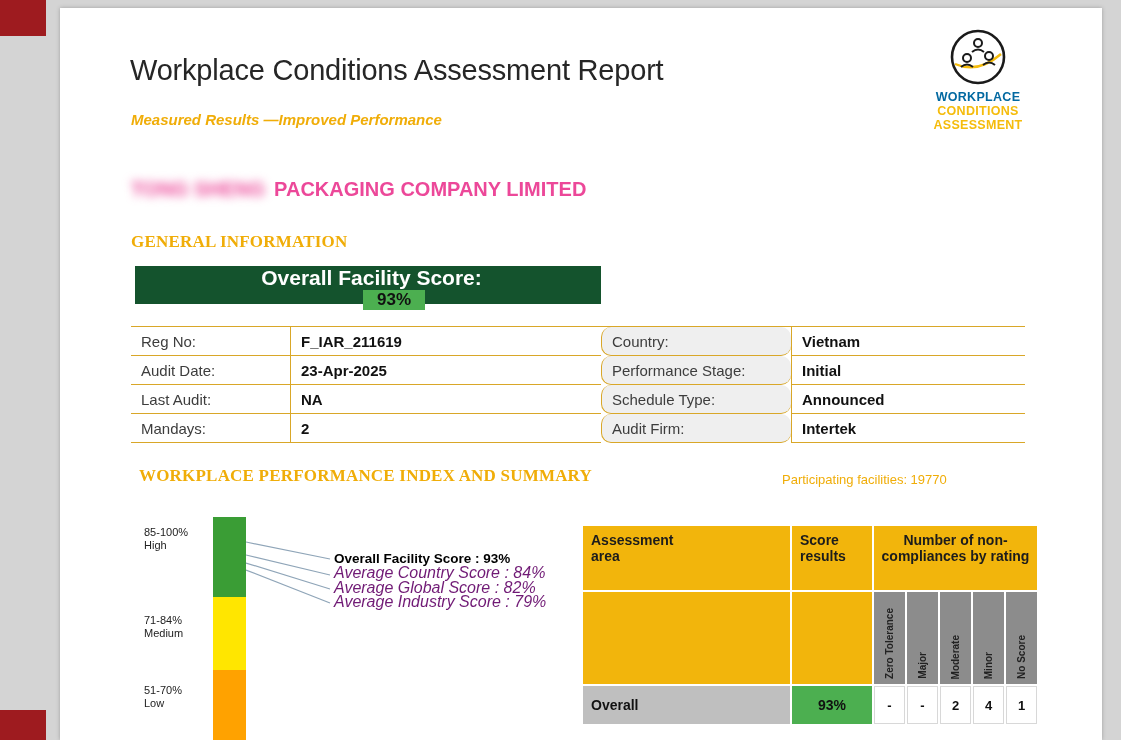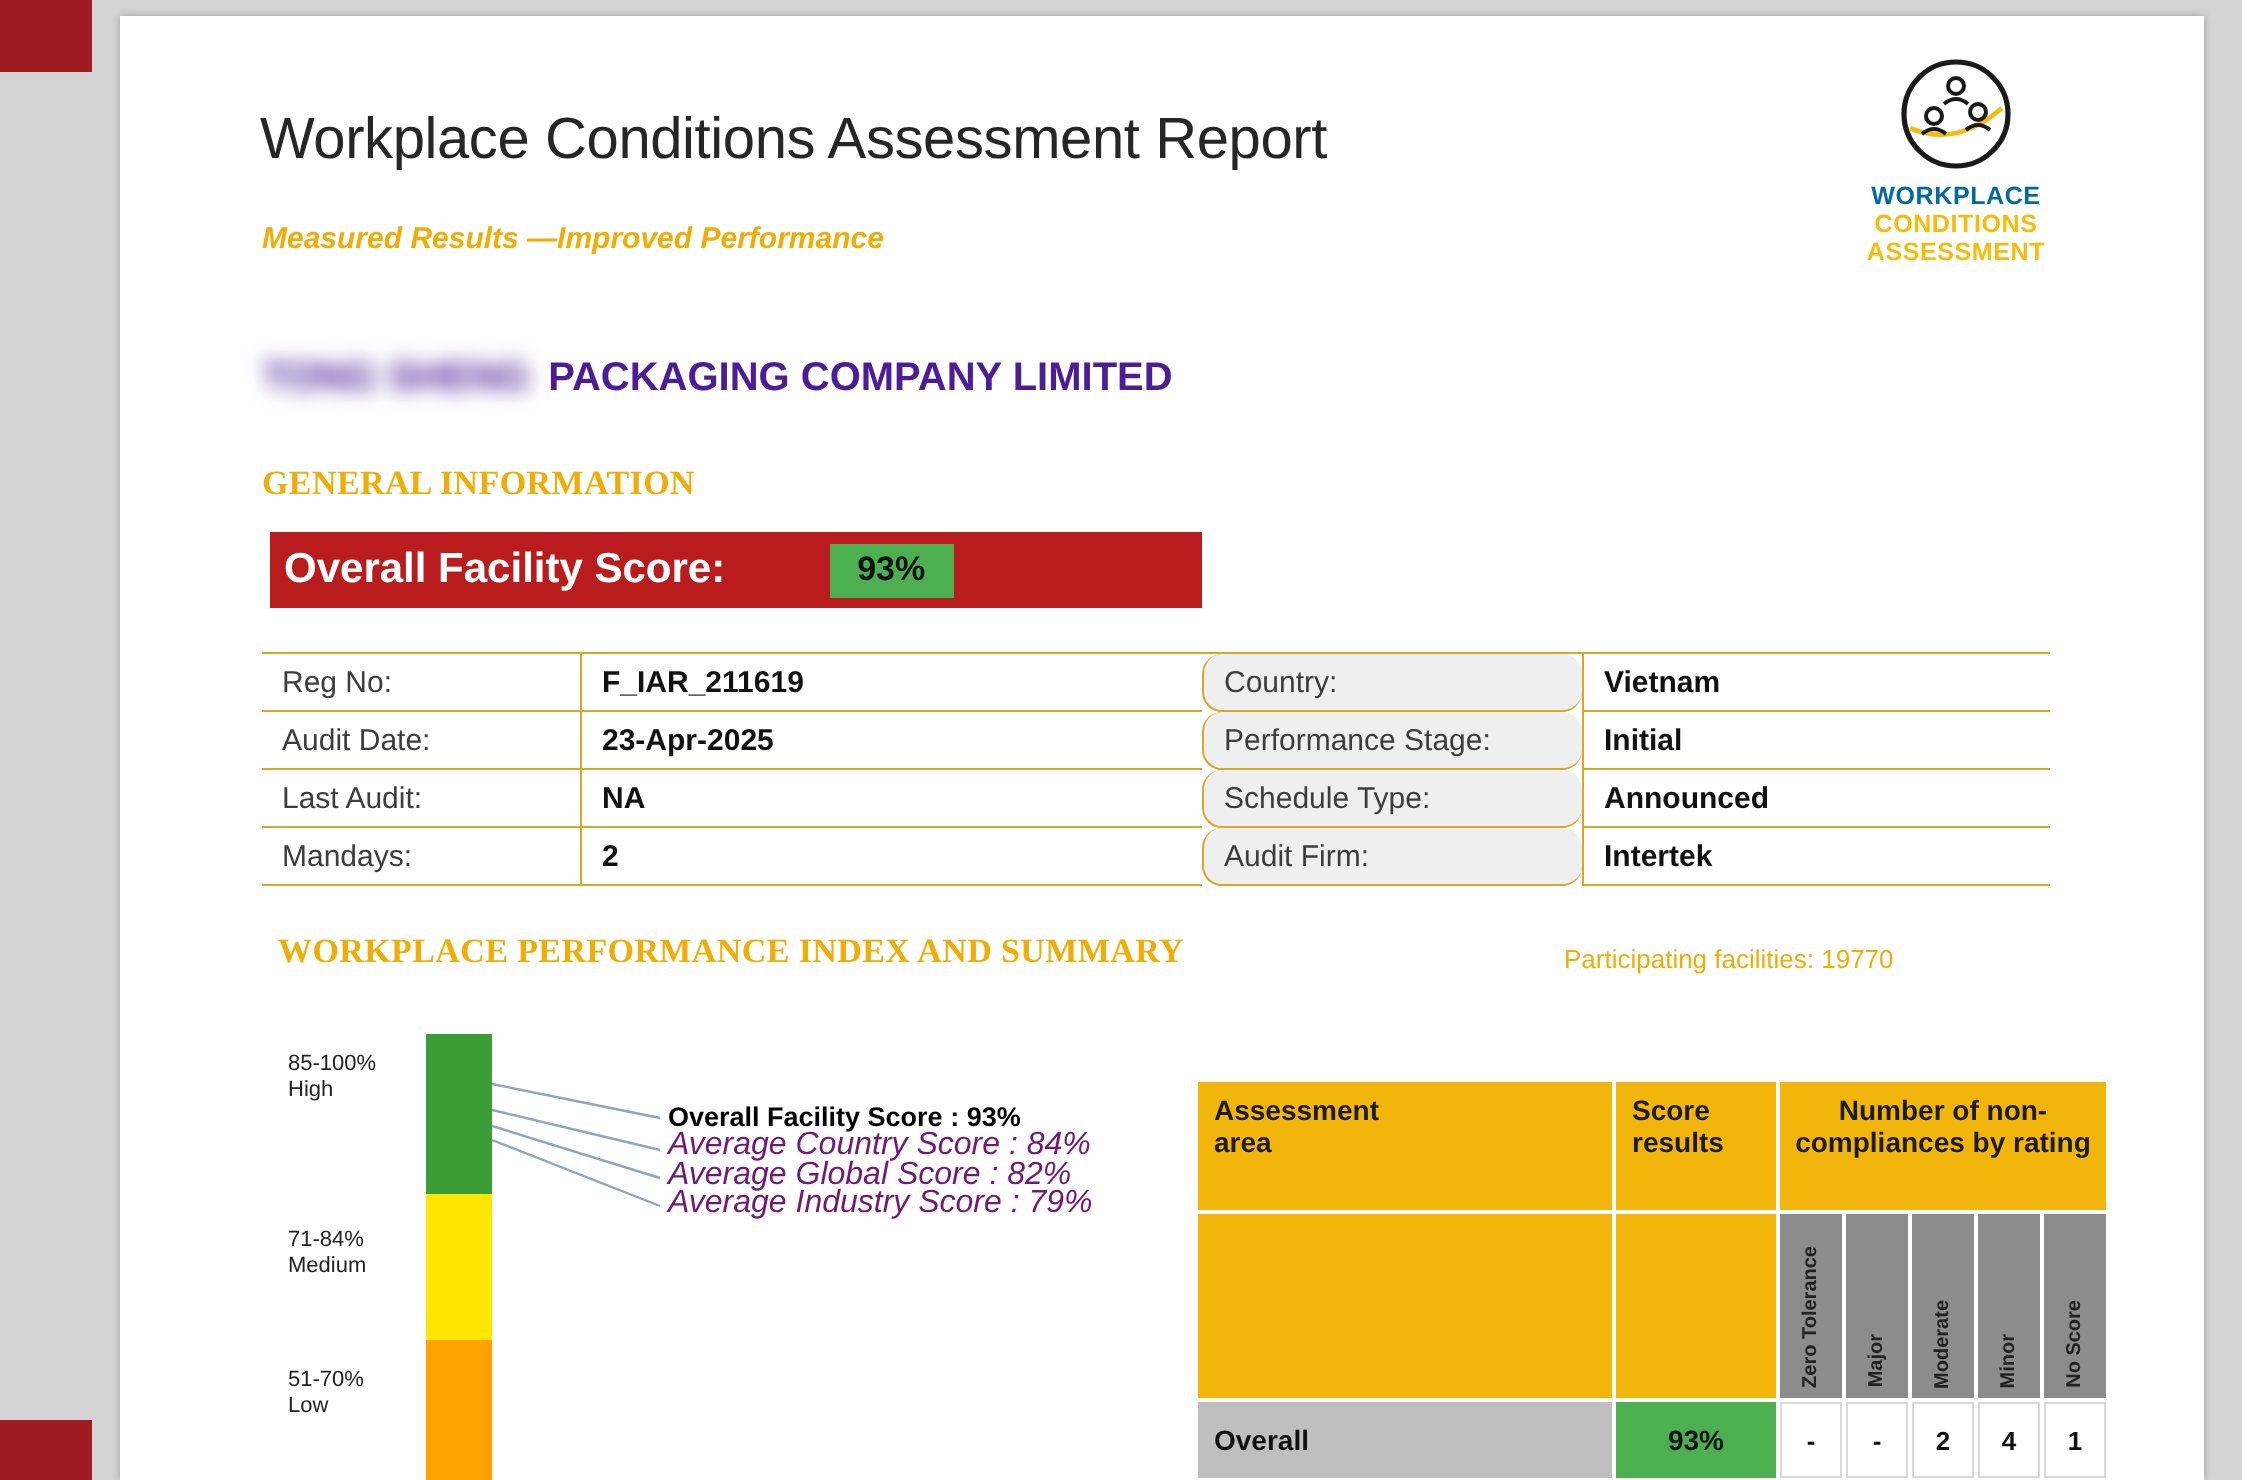--- a/index.html
+++ b/index.html
@@ -12,29 +12,29 @@
         box-shadow:0 0 4px rgba(0,0,0,.25);}
 
   .page-title{position:absolute;left:70px;top:46px;font-size:29px;color:#262626;letter-spacing:-.2px;}
   .tagline{position:absolute;left:71px;top:103px;font-size:15px;font-weight:bold;font-style:italic;color:#F0AD08;}
 
   .logo{position:absolute;left:862px;top:20px;width:112px;text-align:center;}
   .logo-text{font-size:12.5px;font-weight:bold;line-height:14px;letter-spacing:.3px;}
   .logo-text.black{color:#0369a1;text-align:center;}
   .logo-text.gold{color:#F5BC0C;}
 
-  .company{position:absolute;left:71px;top:170px;font-size:20px;font-weight:bold;color:#4c1d95;white-space:nowrap;}
+  .company{position:absolute;left:71px;top:170px;font-size:20px;font-weight:bold;color:#ec4899;white-space:nowrap;}
   .company .blurred{filter:blur(5px);margin-right:9px;}
 
   .section-heading{position:absolute;font-size:17px;font-weight:bold;color:#F0AD08;letter-spacing:.2px;white-space:nowrap;font-family:Liberation Serif, serif;}
   .h-general{left:71px;top:224px;}
   .h-perf{left:79px;top:458px;}
   .participating{position:absolute;left:722px;top:464px;font-size:13px;color:#F0AD08;white-space:nowrap;}
 
-  .score-bar{position:absolute;left:75px;top:258px;width:466px;height:38px;background:#b91c1c;display:flex;align-items:center;}
+  .score-bar{position:absolute;left:75px;top:258px;width:466px;height:38px;background:#14532d;display:flex;align-items:center;flex-direction:column;}
   .score-label{color:#fff;font-weight:bold;font-size:21px;padding-left:7px;white-space:nowrap;}
   .score-badge{margin-left:52px;background:#4CAF50;color:#111;font-weight:bold;font-size:17px;
                width:62px;height:27px;display:flex;align-items:center;justify-content:center;}
 
   .info-table{position:absolute;left:71px;top:318px;width:894px;display:grid;
               grid-template-columns:159px 311px 190px 234px;border-top:1px solid #D9A728;}
   .info-table .cell{height:29px;line-height:29px;border-bottom:1px solid #D9A728;font-size:15px;
                     padding-left:10px;box-sizing:border-box;color:#3d3d3d;white-space:nowrap;overflow:hidden;}
   .info-table .value{font-weight:bold;color:#111;border-left:1px solid #D9A728;}
   .info-table .label.r{background:#EFEFEF;border-left:1px solid #D9A728;border-radius:10px;}
@@ -43,23 +43,23 @@
   .index-bar{position:absolute;left:153px;top:509px;width:33px;}
   .seg{width:33px;}
   .seg.green{height:80px;background:#3A9D35;}
   .seg.yellow{height:73px;background:#FFE600;}
   .seg.orange{height:80px;background:#FFA200;}
   .callouts{position:absolute;left:186px;top:520px;}
   .annotations{position:absolute;left:274px;top:543px;white-space:nowrap;}
   .ann-main{font-size:13.5px;font-weight:bold;color:#000;line-height:15px;}
   .ann-sub{font-size:16px;font-style:italic;color:#701a75;line-height:14.5px;}
 
-  .summary-table{position:absolute;left:523px;top:533px;width:442px;display:grid;
+  .summary-table{position:absolute;left:523px;top:518px;width:442px;display:grid;
                  grid-template-columns:207px 80px 31px 31px 31px 31px 31px;
-                 grid-template-rows:64px 92px 38px;gap:2px;background:#fff;margin-left:16px;}
+                 grid-template-rows:64px 92px 38px;gap:2px;background:#fff;}
   .st{box-sizing:border-box;}
   .st.yellow{background:#F2B50C;}
   .st.h1{font-weight:bold;font-size:14px;color:#1c1c1c;padding:6px 8px;}
   .st.h1 .wrap{max-width:110px;display:inline-block;}
   .st.span5{grid-column:span 5;text-align:center;padding:6px 4px;}
   .st.gray-rot{background:#8C8C8C;display:flex;align-items:flex-end;justify-content:center;padding-bottom:5px;}
   .rot{writing-mode:vertical-rl;transform:rotate(180deg);font-size:10px;font-weight:bold;color:#222;white-space:nowrap;}
   .st.overall-cell{background:#BFBFBF;font-weight:bold;font-size:14px;color:#111;display:flex;align-items:center;padding-left:8px;}
   .st.score-cell{background:#4CAF50;font-weight:bold;font-size:14px;color:#111;display:flex;align-items:center;justify-content:center;}
   .st.val-cell{background:#fff;border:1px solid #D8D8D8;font-weight:bold;font-size:13px;color:#111;

